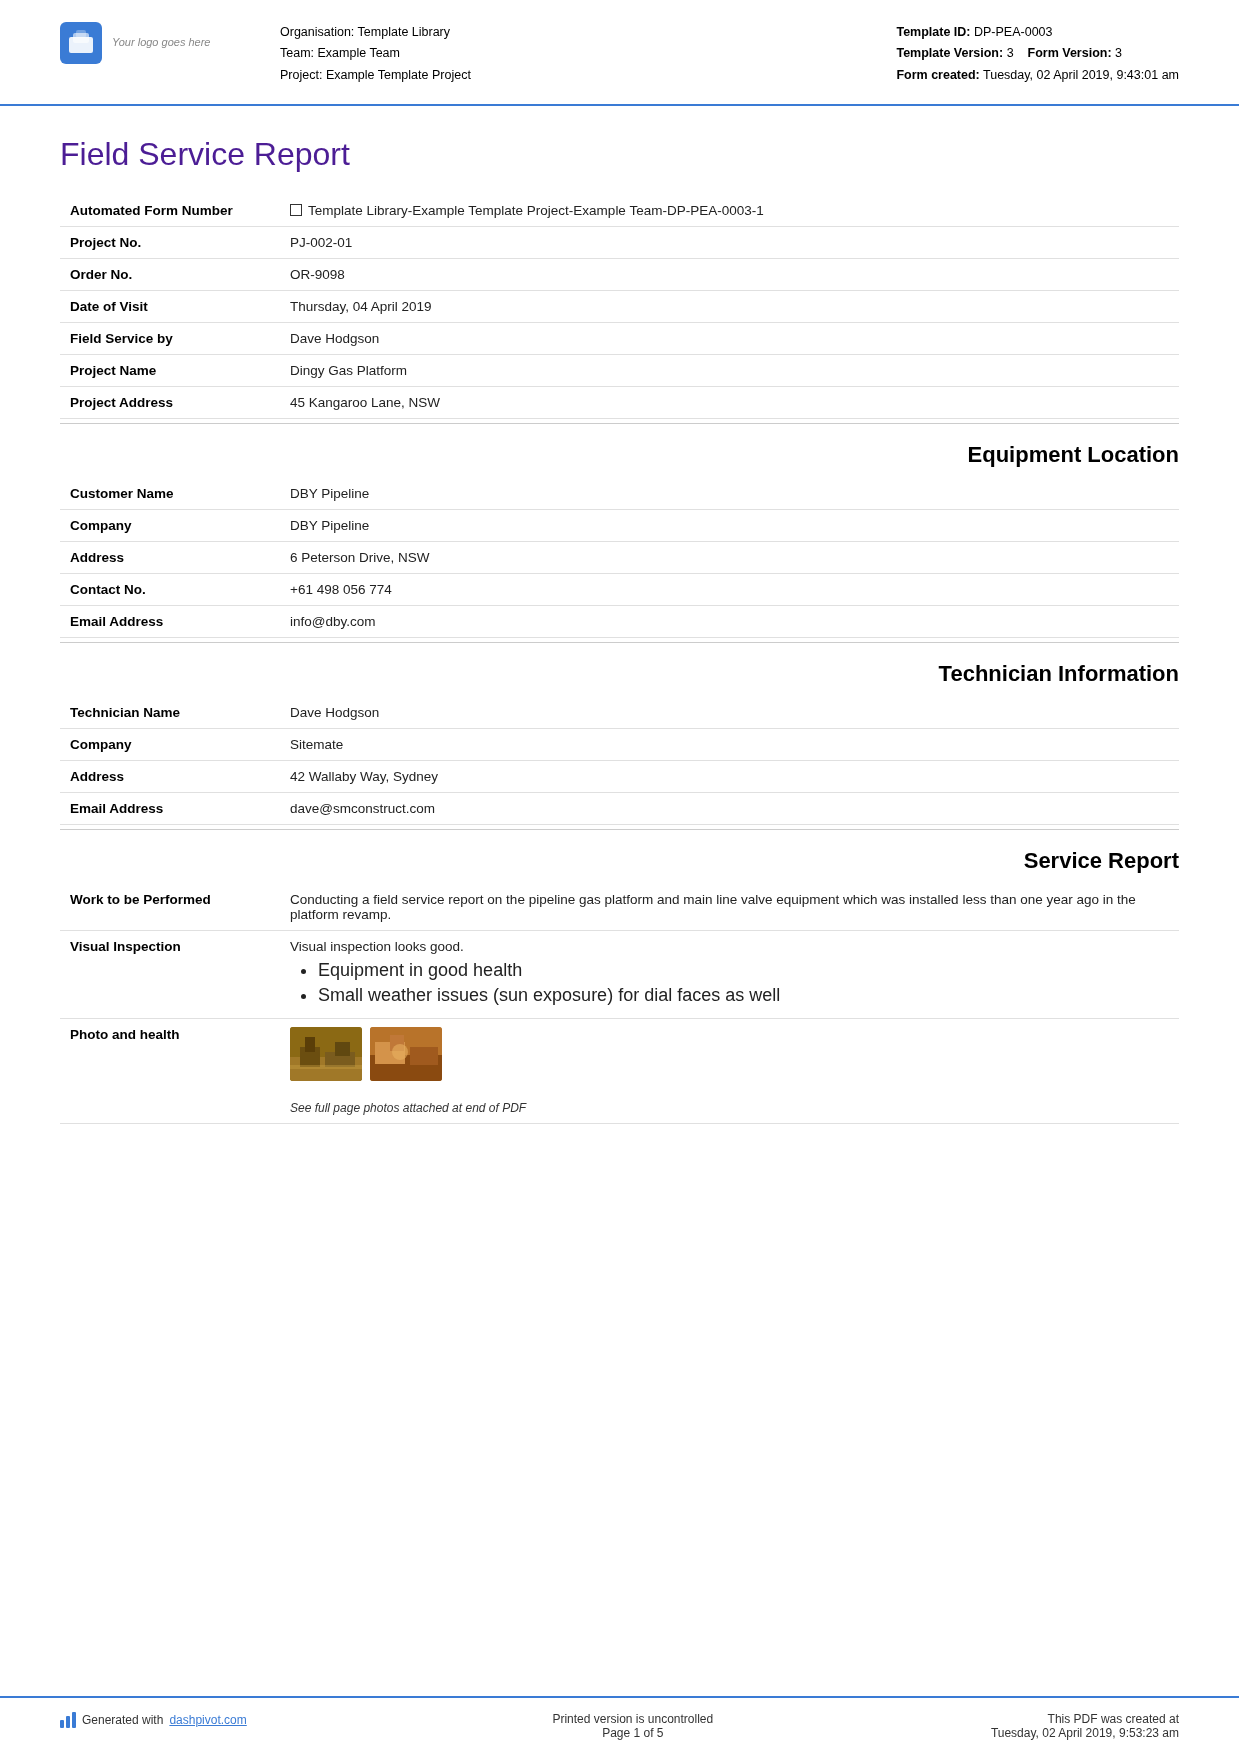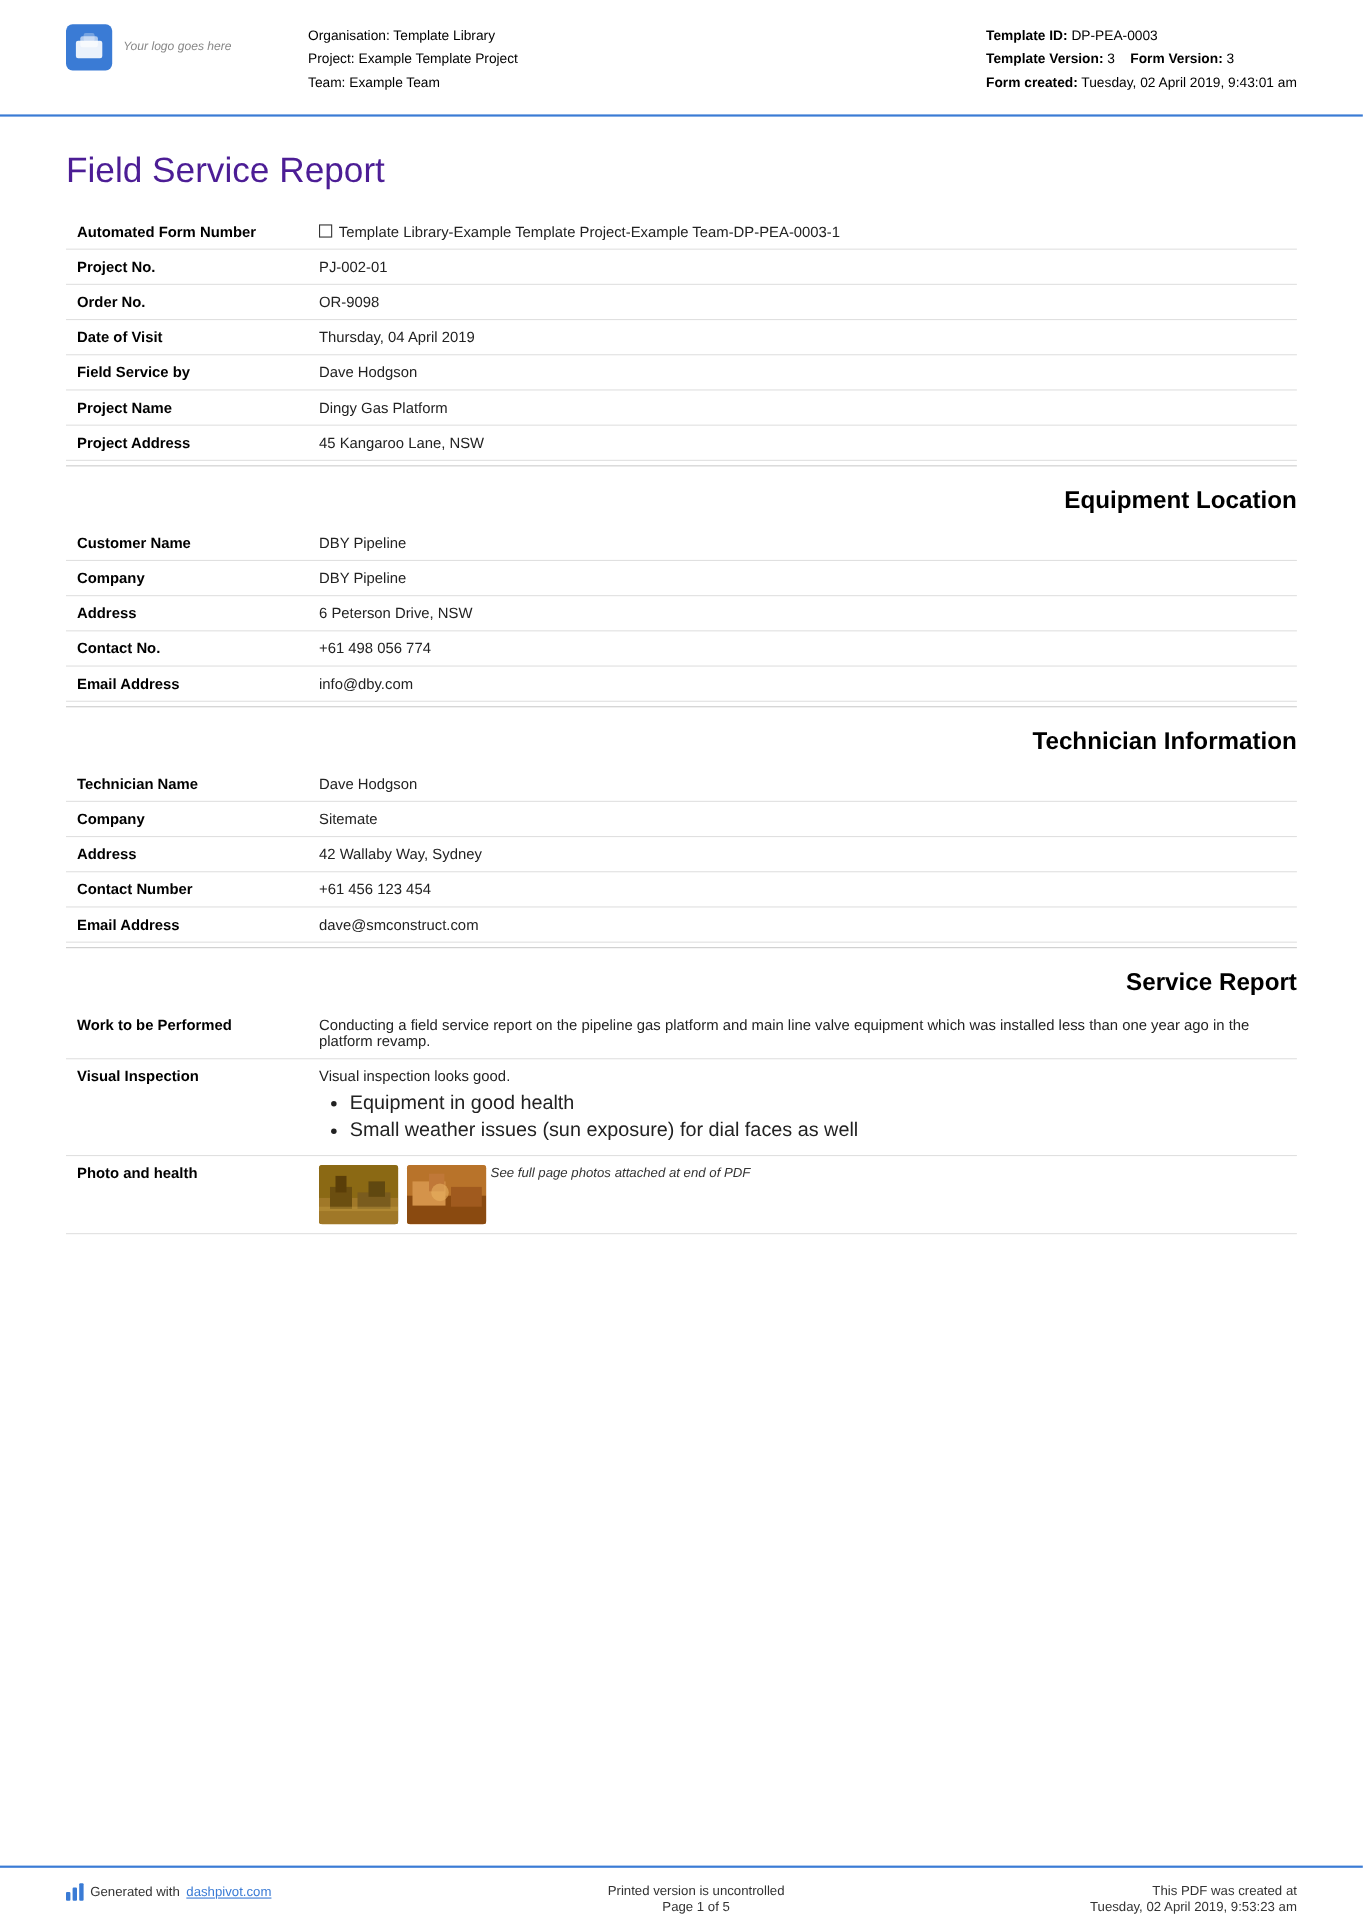--- a/index.html
+++ b/index.html
@@ -115,22 +115,22 @@
       padding-left: 28px;
       margin-top: 6px;
     }
     .bullet-list li {
       margin-bottom: 4px;
       font-size: 18px;
     }
     
     .photo-container {
       display: flex;
-      flex-direction: row;
-      gap: 4px;
+      flex-direction: column;
+      gap: 20px;
     }
     .photo-thumbnails {
       display: flex;
       gap: 8px;
     }
     .photo-thumb {
       width: 72px;
       height: 54px;
       border-radius: 3px;
       overflow: hidden;
@@ -218,26 +218,26 @@
         </svg>
       </div>
       <span class="logo-text">Your logo goes here</span>
     </div>
     <div class="header-meta">
       <div>
         <span class="label">Organisation:</span>
         <span>Template Library</span>
       </div>
       <div>
+        <span class="label">Team:</span>
+        <span>Example Team</span>
+      </div>
+      <div>
         <span class="label">Project:</span>
         <span>Example Template Project</span>
-      </div>
-      <div>
-        <span class="label">Team:</span>
-        <span>Example Team</span>
       </div>
     </div>
     <div class="header-right">
       <div>
         <span class="label">Template ID:</span>
         <span>DP-PEA-0003</span>
       </div>
       <div>
         <span class="label">Template Version:</span>
         <span>3</span>
@@ -327,24 +327,20 @@
             <td>Technician Name</td>
             <td>Dave Hodgson</td>
           </tr>
           <tr>
             <td>Company</td>
             <td>Sitemate</td>
           </tr>
           <tr>
             <td>Address</td>
             <td>42 Wallaby Way, Sydney</td>
-          </tr>
-          <tr>
-            <td>Contact Number</td>
-            <td>+61 456 123 454</td>
           </tr>
           <tr>
             <td>Email Address</td>
             <td>dave@smconstruct.com</td>
           </tr>
         </tbody>
     </table>
 
     <div class="section-heading">Service Report</div>
     <table class="info-table">

